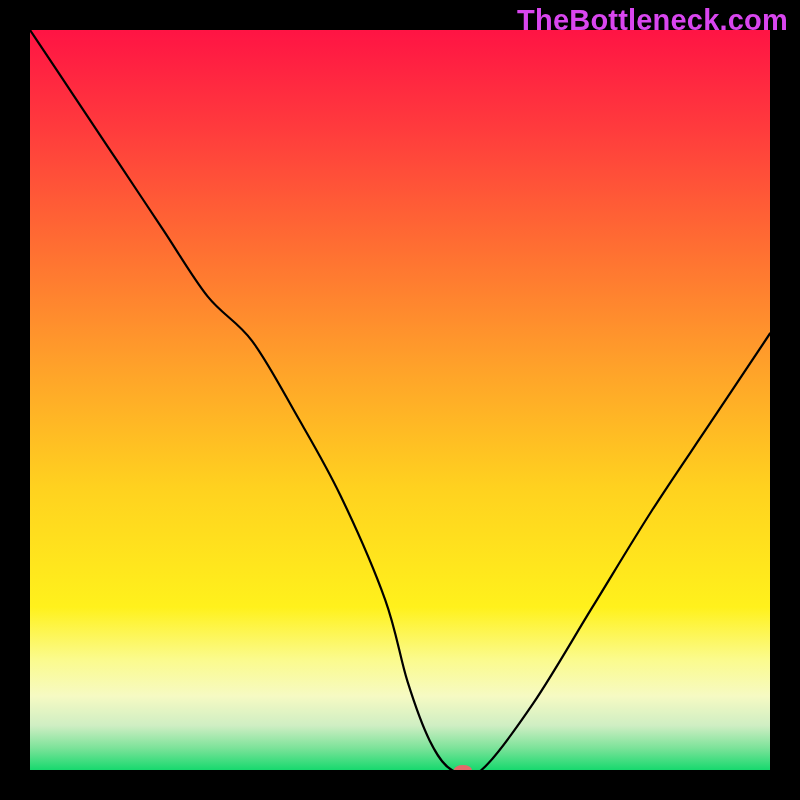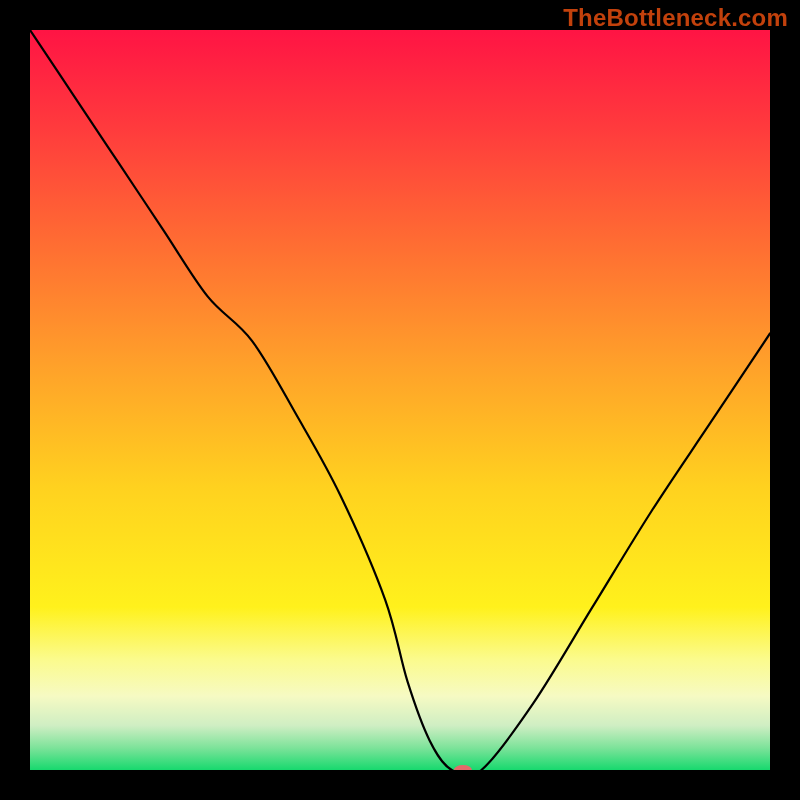--- a/index.html
+++ b/index.html
@@ -13,22 +13,22 @@
   .frame {
     position: relative;
     width: 800px;
     height: 800px;
     background: #000;
   }
   .watermark {
     position: absolute;
     top: 4px;
     right: 12px;
-    color: #c2410c;
-    font-size: 24px;
+    color: #d946ef;
+    font-size: 29px;
     font-weight: bold;
     letter-spacing: 0.2px;
     z-index: 5;
   }
   .plot {
     position: absolute;
     left: 30px;
     top: 30px;
     width: 740px;
     height: 740px;

